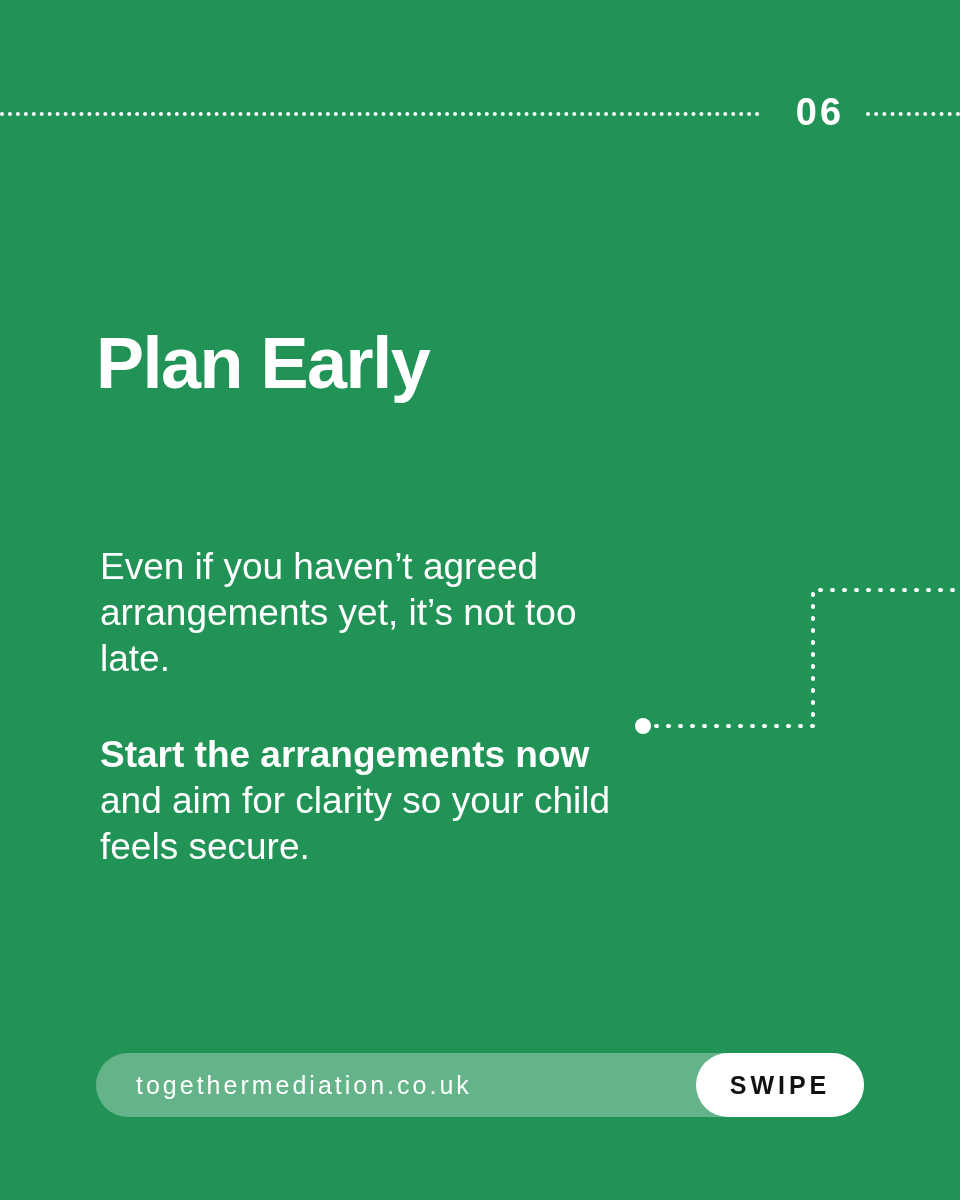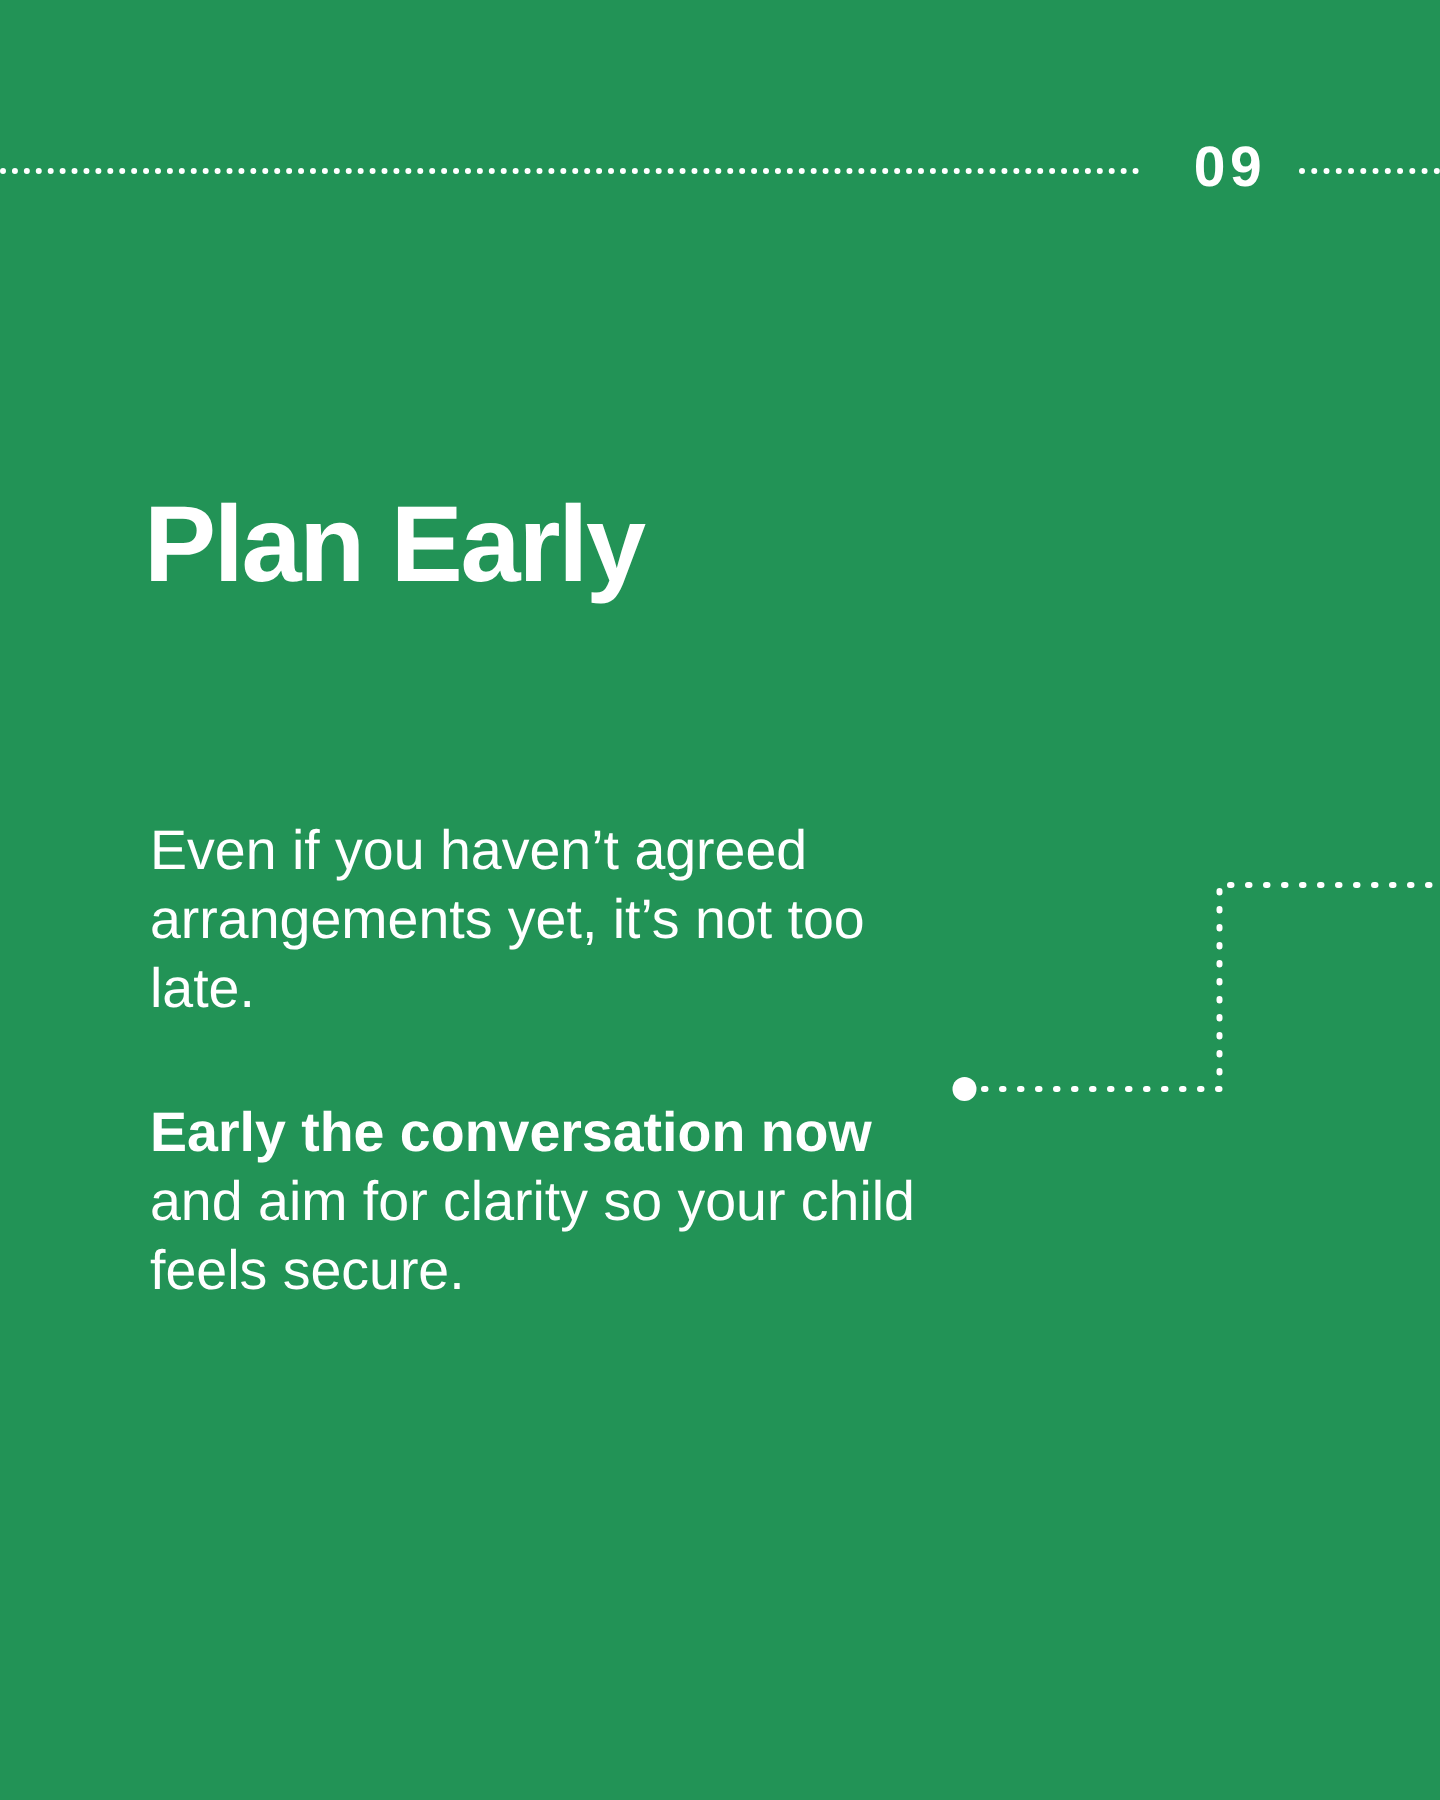--- a/index.html
+++ b/index.html
@@ -130,29 +130,33 @@
   }
 </style>
 </head>
 <body>
 
 <div class="slide">
 
   <div class="top-rule-left"></div>
   <div class="top-rule-right"></div>
 
-  <div class="slide-number">09</div>
+  <div class="slide-number">06</div>
 
   <div class="headline">Plan Early</div>
 
   <div class="body-copy">
     <p>Even if you haven’t agreed arrangements yet, it’s not too late.</p>
     <div class="para-gap"></div>
-    <p><span class="lead-bold">Early the conversation now</span><span> and aim for clarity so your child feels secure.</span></p>
+    <p><span class="lead-bold">Start the arrangements now</span><span> and aim for clarity so your child feels secure.</span></p>
   </div>
 
   <svg class="connector" viewBox="0 0 340 180" width="340" height="180" aria-hidden="true">
     <path d="M14 156 L183 156 L183 20 L340 20" fill="none" stroke="#ffffff" stroke-width="4" stroke-linecap="round" stroke-dasharray="1 11"></path>
     <circle cx="13" cy="156" r="8" fill="#ffffff"></circle>
   </svg>
 
+  <div class="bottom-bar">
+    <div class="bottom-url">togethermediation.co.uk</div>
+    <div class="swipe-pill">SWIPE</div>
+  </div>
 
 </div>
 
 </body></html>

